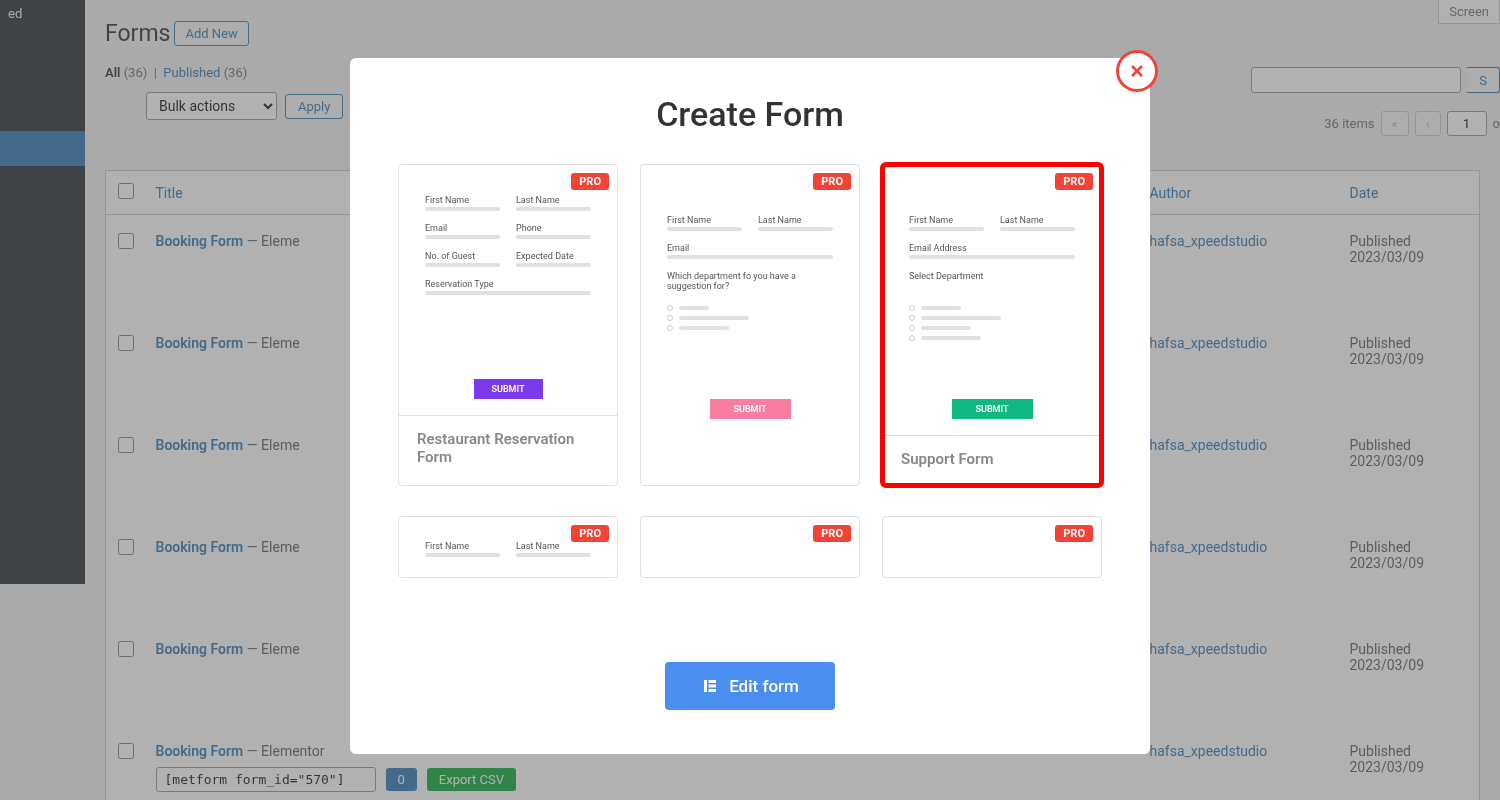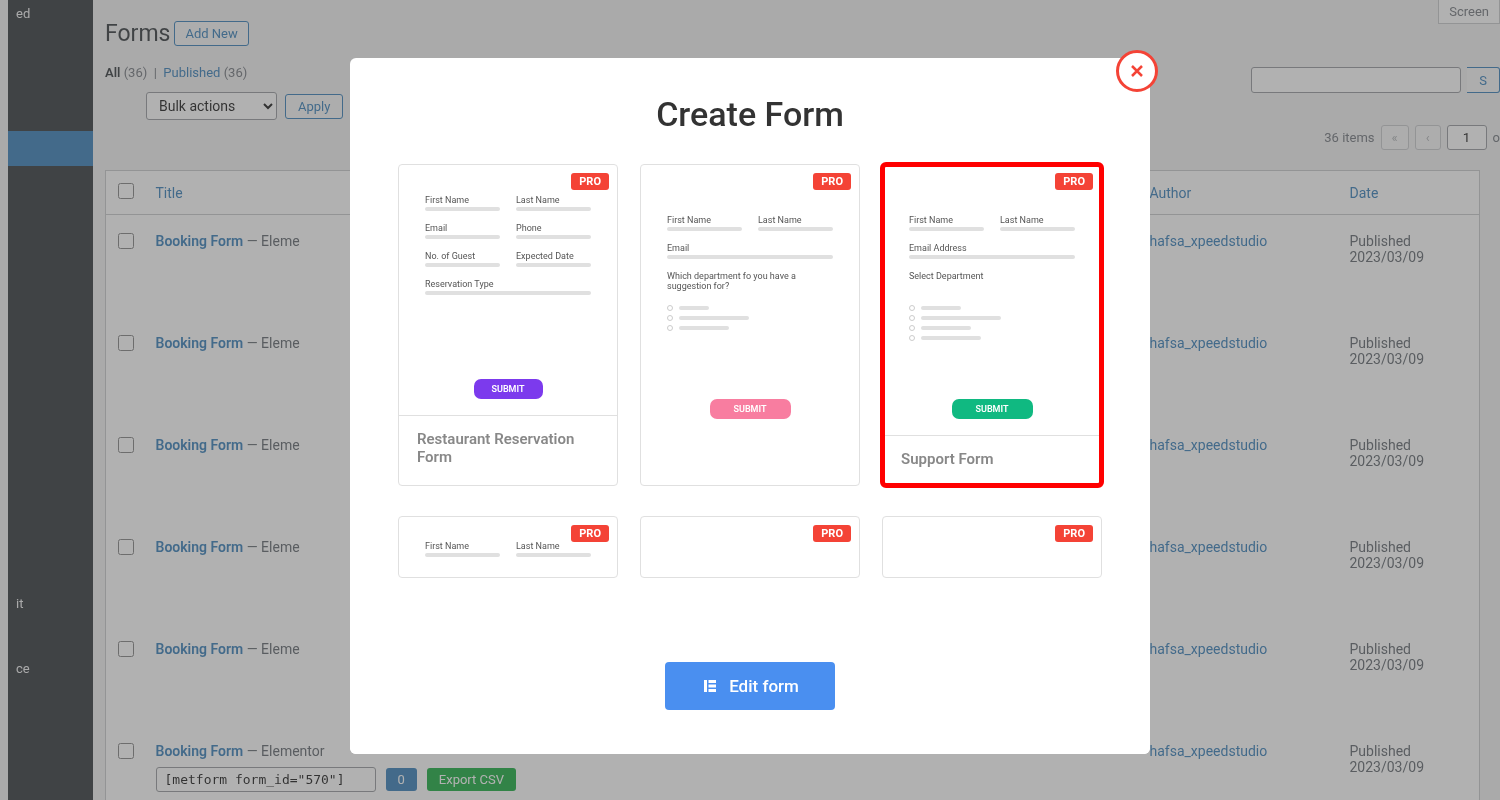--- a/index.html
+++ b/index.html
@@ -1,19 +1,19 @@
 <!DOCTYPE html>
 <html><head>
   <meta charset="utf-8">
   <style>
     * { margin: 0; padding: 0; box-sizing: border-box; font-family: -apple-system, BlinkMacSystemFont, "Segoe UI", Roboto, sans-serif; }
     body { background: #f0f0f1; overflow: hidden; width: 1500px; height: 800px; position: relative; }
     
     
-    .sidebar { position: absolute; left: 8px; top: 0; width: 85px; height: 800px; background: #1d2327; color: #f0f0f1; z-index: 1; }
+    .sidebar { position: absolute; left: 0; top: 0; width: 85px; height: 584px; background: #1d2327; color: #f0f0f1; z-index: 1; }
     .sidebar-item { padding: 10px 8px; font-size: 13px; color: #f0f0f1; text-align: left; overflow: hidden; white-space: nowrap; }
     .sidebar-item.active { background: #2271b1; position: relative; }
     .sidebar-item.active::after { content: ''; position: absolute; right: -8px; top: 50%; transform: translateY(-50%); border: 8px solid transparent; border-right-color: #f0f0f1; }
     
     
     .main { position: absolute; left: 85px; top: 0; right: 0; bottom: 0; padding: 20px; }
     .page-header { display: flex; align-items: center; gap: 4px; margin-bottom: 18px; }
     .page-title { font-size: 23px; font-weight: 400; color: #1d2327; }
     .add-new-btn { border: 1px solid #2271b1; color: #2271b1; background: #f6f7f7; padding: 4px 10px; font-size: 13px; border-radius: 3px; cursor: pointer; }
     
@@ -23,21 +23,21 @@
     
     .tablenav { display: flex; justify-content: space-between; align-items: center; margin-bottom: 10px; }
     .actions { display: flex; gap: 8px; align-items: center; padding-left: 41px; }
     select { border: 1px solid #8c8f94; border-radius: 3px; padding: 4px 24px 4px 8px; font-size: 14px; background: #fff; }
     .apply-btn { border: 1px solid #2271b1; color: #2271b1; background: #f6f7f7; padding: 4px 12px; font-size: 13px; border-radius: 3px; cursor: pointer; }
     
     .screen-opts { position: absolute; top: 0; right: 0; border: 1px solid #c3c4c7; border-top: none; padding: 4px 10px; font-size: 13px; background: #fff; color: #646970; }
     .search-box { position: absolute; top: 67px; right: 0; display: flex; gap: 6px; }
     .search-input { border: 1px solid #8c8f94; border-radius: 3px; padding: 4px 8px; font-size: 14px; width: 210px; }
     
-    .pagenav { display: flex; align-items: center; gap: 6px; font-size: 13px; color: #646970; position: absolute; top: 125px; right: 0; }
+    .pagenav { display: flex; align-items: center; gap: 6px; font-size: 13px; color: #646970; position: absolute; top: 111px; right: 0; }
     .pagenav .btn { border: 1px solid #c3c4c7; background: #f6f7f7; padding: 4px 10px; border-radius: 3px; color: #a7aaad; }
     .pagenav input { width: 40px; text-align: center; border: 1px solid #8c8f94; border-radius: 3px; padding: 4px; }
     
     
     table { width: 100%; border-collapse: collapse; background: #fff; border: 1px solid #c3c4c7; margin-top: 50px; }
     th { text-align: left; padding: 12px 10px; font-size: 14px; font-weight: 400; color: #2271b1; border-bottom: 1px solid #c3c4c7; }
     th:first-child, td:first-child { width: 40px; text-align: center; }
     td { padding: 18px 10px; font-size: 14px; color: #50575e; border: none; vertical-align: top; }
     tbody tr { height: 102px; }
     .row-title { color: #2271b1; font-weight: 600; }
@@ -59,21 +59,21 @@
     .templates { display: grid; grid-template-columns: repeat(3, 1fr); gap: 22px; margin-bottom: 30px; }
     .template-card { border: 1px solid #e0e0e0; border-radius: 4px; overflow: hidden; position: relative; background: #fff; }
     .template-card.highlighted { outline: 5px solid #ff0000; outline-offset: -3px; }
     .pro-badge { position: absolute; top: 8px; right: 8px; background: #f44336; color: #fff; font-size: 11px; font-weight: 700; padding: 2px 8px; border-radius: 3px; }
     .template-preview { height: 250px; padding: 30px 26px 16px; font-size: 9px; color: #888; display: flex; flex-direction: column; justify-content: space-between; }
     .preview-row { display: flex; gap: 16px; margin-bottom: 12px; }
     .preview-field { flex: 1; }
     .preview-label { font-size: 9px; color: #555; margin-bottom: 2px; }
     .preview-line { height: 4px; background: #e0e0e0; border-radius: 2px; }
     .preview-full { margin-bottom: 12px; }
-    .preview-btn { align-self: center; padding: 5px 18px; border-radius: 7px; color: #fff; font-size: 9px; font-weight: 600; margin-top: auto; }
+    .preview-btn { align-self: center; padding: 5px 18px; border-radius: 0; color: #fff; font-size: 9px; font-weight: 600; margin-top: auto; }
     .preview-btn.purple { background: #7c3aed; }
     .preview-btn.pink { background: #f87da0; padding: 5px 24px; }
     .preview-btn.green { background: #10b981; padding: 5px 24px; }
     .radio-line { display: flex; align-items: center; gap: 6px; margin-bottom: 4px; }
     .radio-dot { width: 6px; height: 6px; border-radius: 50%; border: 1px solid #ccc; flex-shrink: 0; }
     .radio-bar { height: 4px; background: #e0e0e0; border-radius: 2px; flex: 1; }
     .template-name { padding: 14px 18px; font-size: 15px; font-weight: 600; color: #888; border-top: 1px solid #e0e0e0; }
     .template-name.tall { min-height: 70px; }
     
     .edit-form-btn { display: flex; align-items: center; justify-content: center; gap: 10px; margin: 16px auto; background: #4a8ff0; color: #fff; border: none; padding: 14px 36px; font-size: 17px; font-weight: 500; border-radius: 4px; cursor: pointer; }

